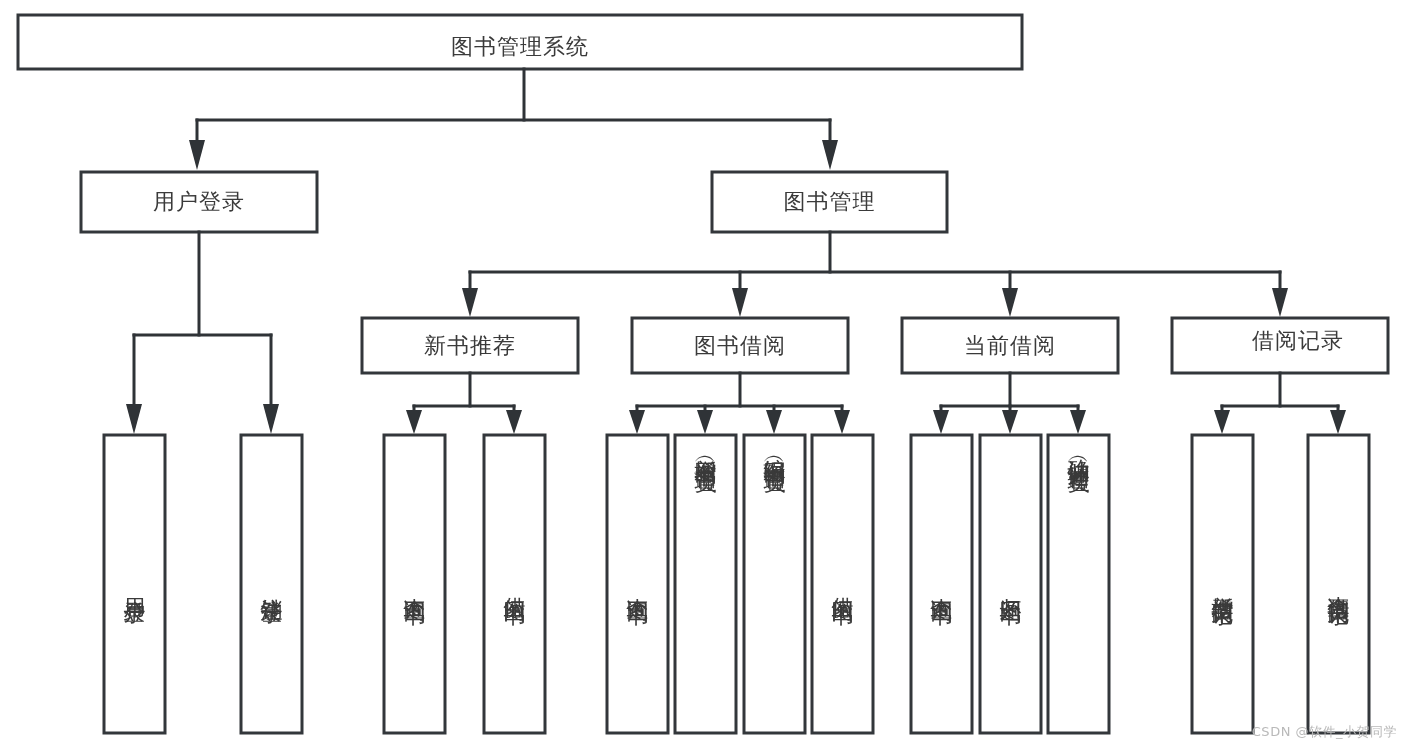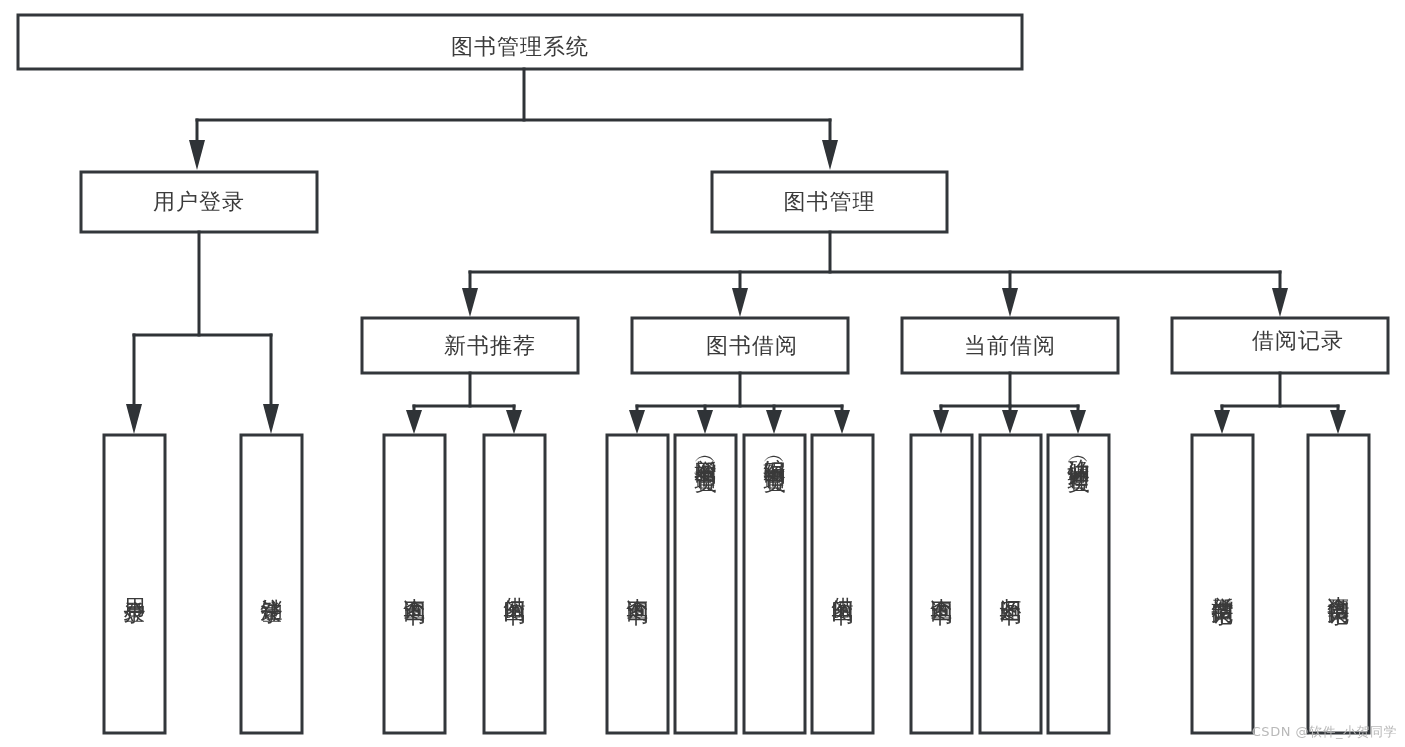--- a/index.html
+++ b/index.html
@@ -176,22 +176,22 @@
     <rect class="node-box" x="1192" y="435" width="61" height="298"></rect>
     <rect class="node-box" x="1308" y="435" width="61" height="298"></rect>
 
   </svg>
 
   <div class="node-label-h" style="left:18px; top:15px; width:1004px; height:63px;">图书管理系统</div>
 
   <div class="node-label-h" style="left:81px; top:172px; width:236px; height:60px;">用户登录</div>
   <div class="node-label-h" style="left:712px; top:172px; width:235px; height:60px;">图书管理</div>
 
-  <div class="node-label-h" style="left:362px; top:318px; width:216px; height:55px;padding-left:20px;">新书推荐</div>
-  <div class="node-label-h" style="left:632px; top:318px; width:216px; height:55px;margin-left:12px;">图书借阅</div>
+  <div class="node-label-h" style="left:362px; top:318px; width:216px; height:55px;">新书推荐</div>
+  <div class="node-label-h" style="left:632px; top:318px; width:216px; height:55px;">图书借阅</div>
   <div class="node-label-h" style="left:902px; top:318px; width:216px; height:55px;border-radius:16px;">当前借阅</div>
   <div class="node-label-h" style="left:1172px; top:313px; width:252px; height:55px;">借阅记录</div>
 
   <div class="node-label-v" style="left:104px; top:435px; width:61px; height:298px;">用户登录</div>
   <div class="node-label-v" style="left:241px; top:435px; width:61px; height:298px;">注销登录</div>
 
   <div class="node-label-v" style="left:384px; top:435px; width:61px; height:298px;">查询图书</div>
   <div class="node-label-v" style="left:484px; top:435px; width:61px; height:298px;">借阅图书</div>
 
   <div class="node-label-v" style="left:607px; top:435px; width:61px; height:298px;">查询图书</div>

